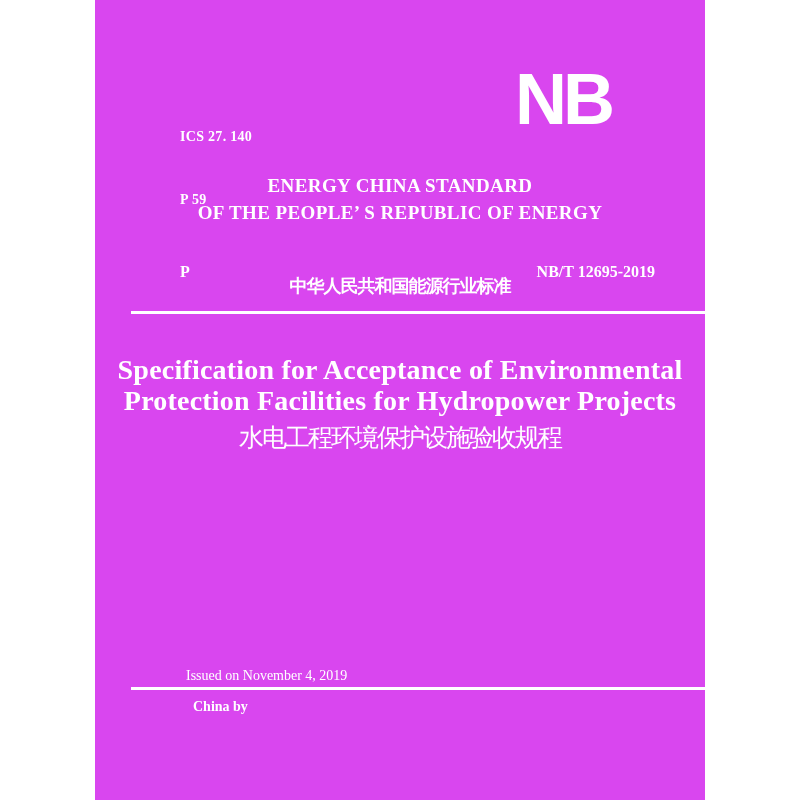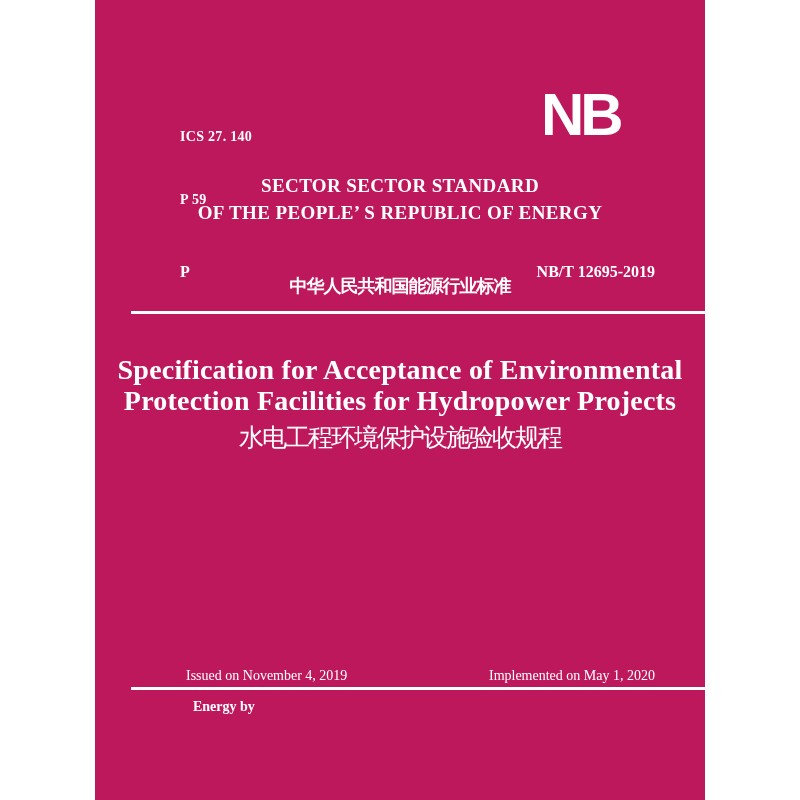--- a/index.html
+++ b/index.html
@@ -10,44 +10,43 @@
     background: #ffffff;
     font-family: "Liberation Serif", serif;
     overflow: hidden;
   }
   .cover-page {
     position: absolute;
     left: 95px;
     top: 0;
     width: 610px;
     height: 800px;
-    background: #be185d;
+    background: #d946ef;
     color: #ffffff;
   }
   .abs { position: absolute; }
 
   .ics-block {
     left: 85px;
     top: 84px;
     font-size: 14px;
     font-weight: bold;
     line-height: 21px;
     letter-spacing: 0.3px;
     white-space: pre;
   }
 
   .nb-logo {
-    left: 446px;
+    left: 420px;
     top: 60px;
     font-family: "Liberation Sans", sans-serif;
-    font-size: 60px;
+    font-size: 72px;
     font-weight: bold;
     letter-spacing: -4px;
     line-height: 78px;
-    margin-top: 16px;
   }
 
   .org-block {
     left: 0;
     top: 172px;
     width: 610px;
     text-align: center;
   }
   .org-line-en {
     font-size: 19px;
@@ -130,42 +129,41 @@
 <div class="cover-page">
 
   <div class="abs ics-block">
     <div>ICS 27. 140</div>
     <div>P 59</div>
   </div>
 
   <div class="abs nb-logo">NB</div>
 
   <div class="abs org-block">
-    <div class="org-line-en">SECTOR SECTOR STANDARD</div>
+    <div class="org-line-en">ENERGY CHINA STANDARD</div>
     <div class="org-line-en">OF THE PEOPLE’ S REPUBLIC OF ENERGY</div>
     <div class="org-line-zh">中华人民共和国能源行业标准</div>
   </div>
 
   <div class="abs id-row">
     <span>P</span>
     <span>NB/T 12695-2019</span>
   </div>
 
   <div class="abs rule rule-top"></div>
 
   <div class="abs title-block">
     <div class="title-line-en">Specification for Acceptance of Environmental</div>
     <div class="title-line-en">Protection Facilities for Hydropower Projects</div>
     <div class="title-line-zh">水电工程环境保护设施验收规程</div>
   </div>
 
   <div class="abs dates-row">
     <span>Issued on November 4, 2019</span>
-    <span>Implemented on May 1, 2020</span>
   </div>
 
   <div class="abs rule rule-bottom"></div>
 
   <div class="abs issuedby-row">
-    <span>Energy by</span>
+    <span>China by</span>
   </div>
 
 </div>
 
 </body></html>

